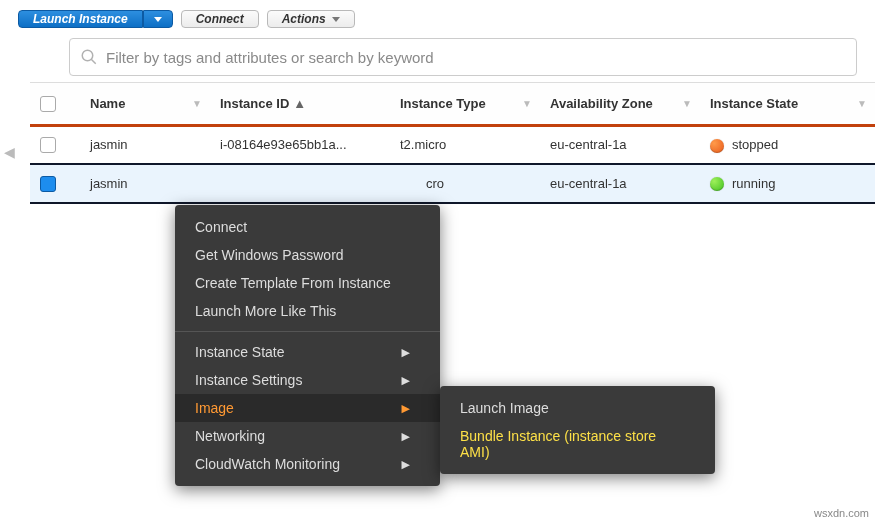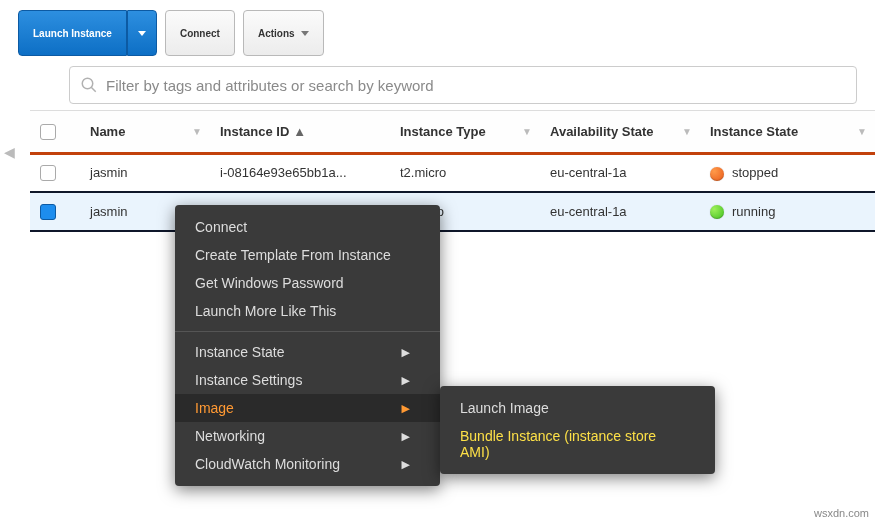--- a/index.html
+++ b/index.html
@@ -1,18 +1,18 @@
 <!DOCTYPE html>
 <html><head>
   <meta charset="utf-8">
   <style>
     * { box-sizing: border-box; margin: 0; padding: 0; }
     body { font-family: Arial, Helvetica, sans-serif; font-size: 13px; color: #333; background: #fff; width: 875px; height: 523px; position: relative; overflow: hidden; }
     .toolbar { display: flex; align-items: center; padding: 10px 18px; gap: 8px; }
-    .btn { display: inline-flex; align-items: center; justify-content: center; height: 46px; padding: 0 14px; border-radius: 4px; font-size: 10px; cursor: pointer; border: 1px solid; font-weight: bold; }
+    .btn { display: inline-flex; align-items: center; justify-content: center; height: 18px; padding: 0 14px; border-radius: 4px; font-size: 12px; cursor: pointer; border: 1px solid; font-weight: bold; font-style: italic; }
     .btn-primary { background: linear-gradient(#2d8fe0, #0d6fc5); color: #fff; border-color: #0c5aa3; }
     .btn-split-left { border-top-right-radius: 0; border-bottom-right-radius: 0; }
     .btn-split-right { border-top-left-radius: 0; border-bottom-left-radius: 0; width: 30px; padding: 0; background: linear-gradient(#2d8fe0, #0d6fc5); border-color: #0c5aa3; }
     .btn-default { background: linear-gradient(#fbfbfb, #ececec); color: #333; border-color: #b9b9b9; }
     .caret-down { width: 0; height: 0; border-left: 4px solid transparent; border-right: 4px solid transparent; border-top: 5px solid currentColor; display: inline-block; margin-left: 6px; }
     .caret-down-white { border-top-color: #fff; margin: 0; }
     .search-wrap { margin: 0 18px 6px 30px; padding-left: 39px; }
     .search { display: flex; align-items: center; height: 38px; border: 1px solid #ccc; border-radius: 4px; padding: 0 10px; background: #fff; }
     .search-icon { width: 18px; height: 18px; margin-right: 8px; opacity: 0.5; }
     .search input { flex: 1; border: none; outline: none; font-size: 15px; color: #666; background: transparent; }
@@ -76,21 +76,21 @@
 <div class="collapse-handle">◀</div>
 
 <div class="table-wrap">
   <table class="table">
     <thead>
       <tr>
         <th class="col-chk"><span class="chk"></span></th>
         <th class="col-name"><span class="col-label">Name</span><span class="col-caret">▼</span></th>
         <th class="col-id sort-col"><span class="col-label">Instance ID</span><span class="sort-caret">▲</span></th>
         <th class="col-type"><span class="col-label">Instance Type</span><span class="col-caret">▼</span></th>
-        <th class="col-az"><span class="col-label">Availability State</span><span class="col-caret">▼</span></th>
+        <th class="col-az"><span class="col-label">Availability Zone</span><span class="col-caret">▼</span></th>
         <th class="col-state"><span class="col-label">Instance State</span><span class="col-caret">▼</span></th>
       </tr>
     </thead>
     <tbody>
       <tr>
         <td><span class="chk"></span></td>
         <td>jasmin</td>
         <td>i-08164e93e65bb1a...</td>
         <td>t2.micro</td>
         <td>eu-central-1a</td>
@@ -106,24 +106,24 @@
       </tr>
     </tbody>
   </table>
 </div>
 
 <div class="ctx-menu" style="left:175px; top:205px;">
   <div class="ctx-item">
       <span>Connect</span>
     </div>
   <div class="ctx-item">
-      <span>Create Template From Instance</span>
+      <span>Get Windows Password</span>
     </div>
   <div class="ctx-item">
-      <span>Get Windows Password</span>
+      <span>Create Template From Instance</span>
     </div>
   <div class="ctx-item">
       <span>Launch More Like This</span>
     </div>
   <div class="ctx-sep"></div>
   <div class="ctx-item">
       <span>Instance State</span>
       <span class="ctx-arrow">▶</span>
     </div>
   <div class="ctx-item">

